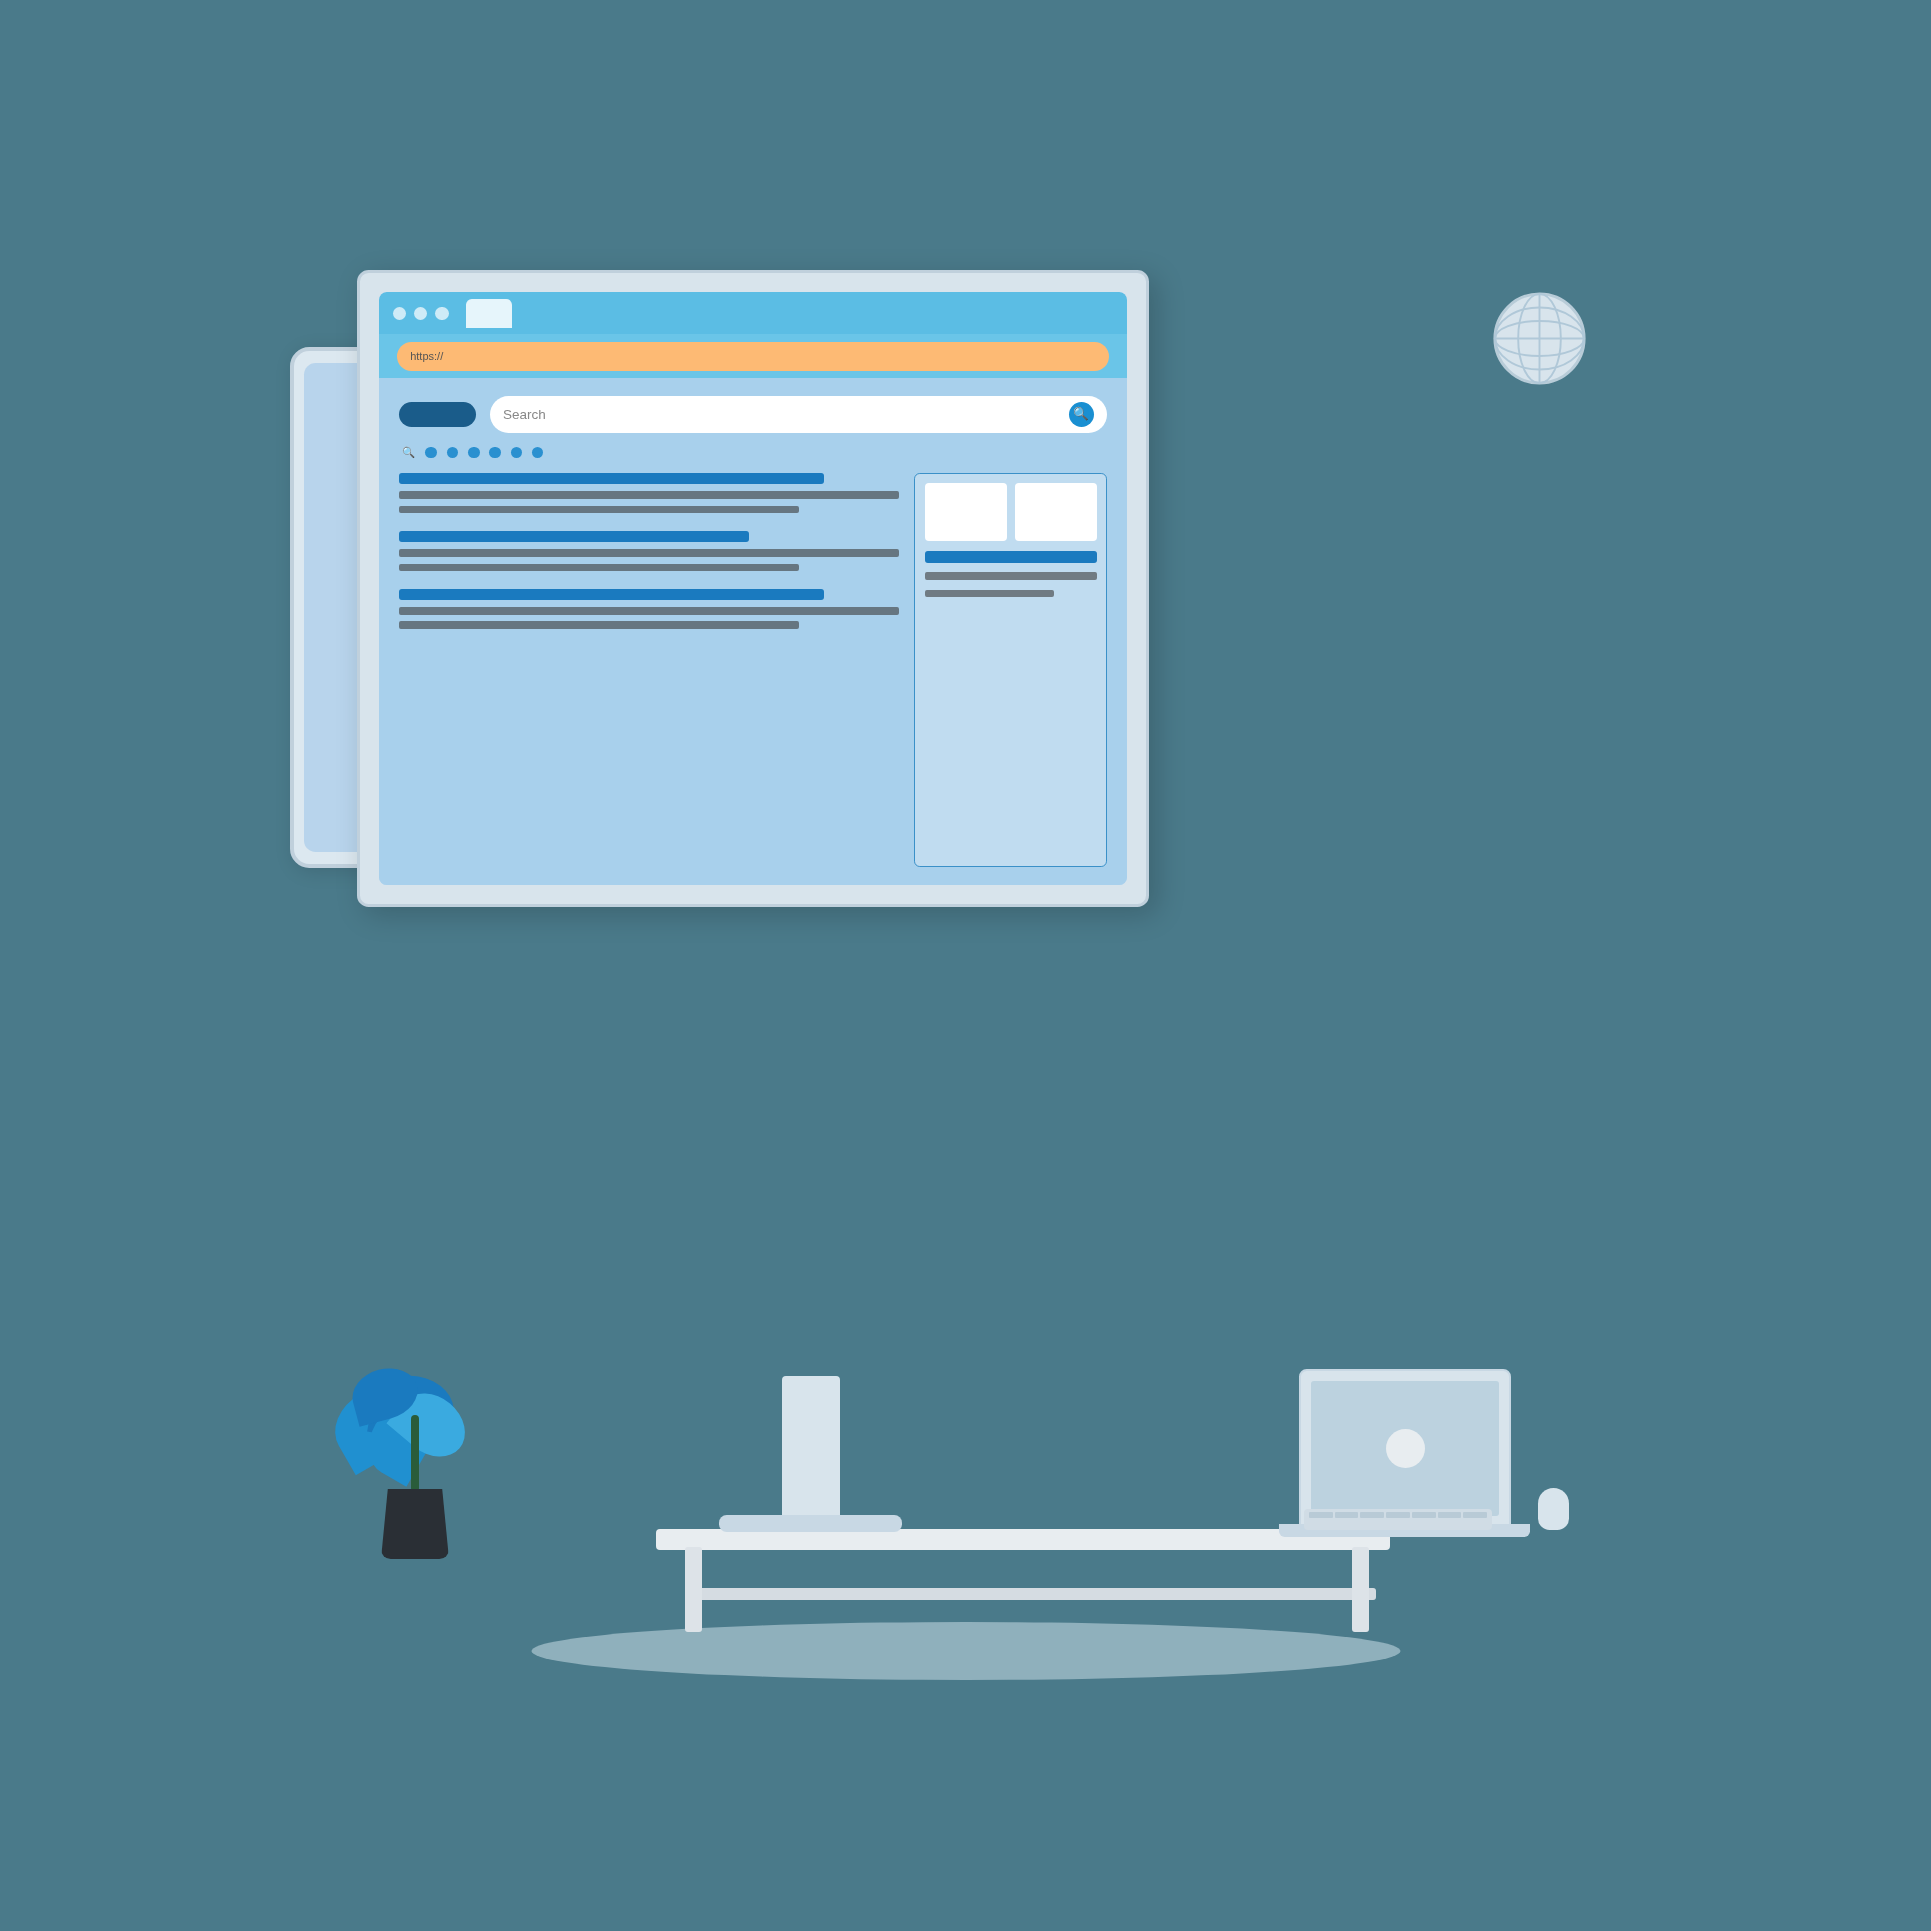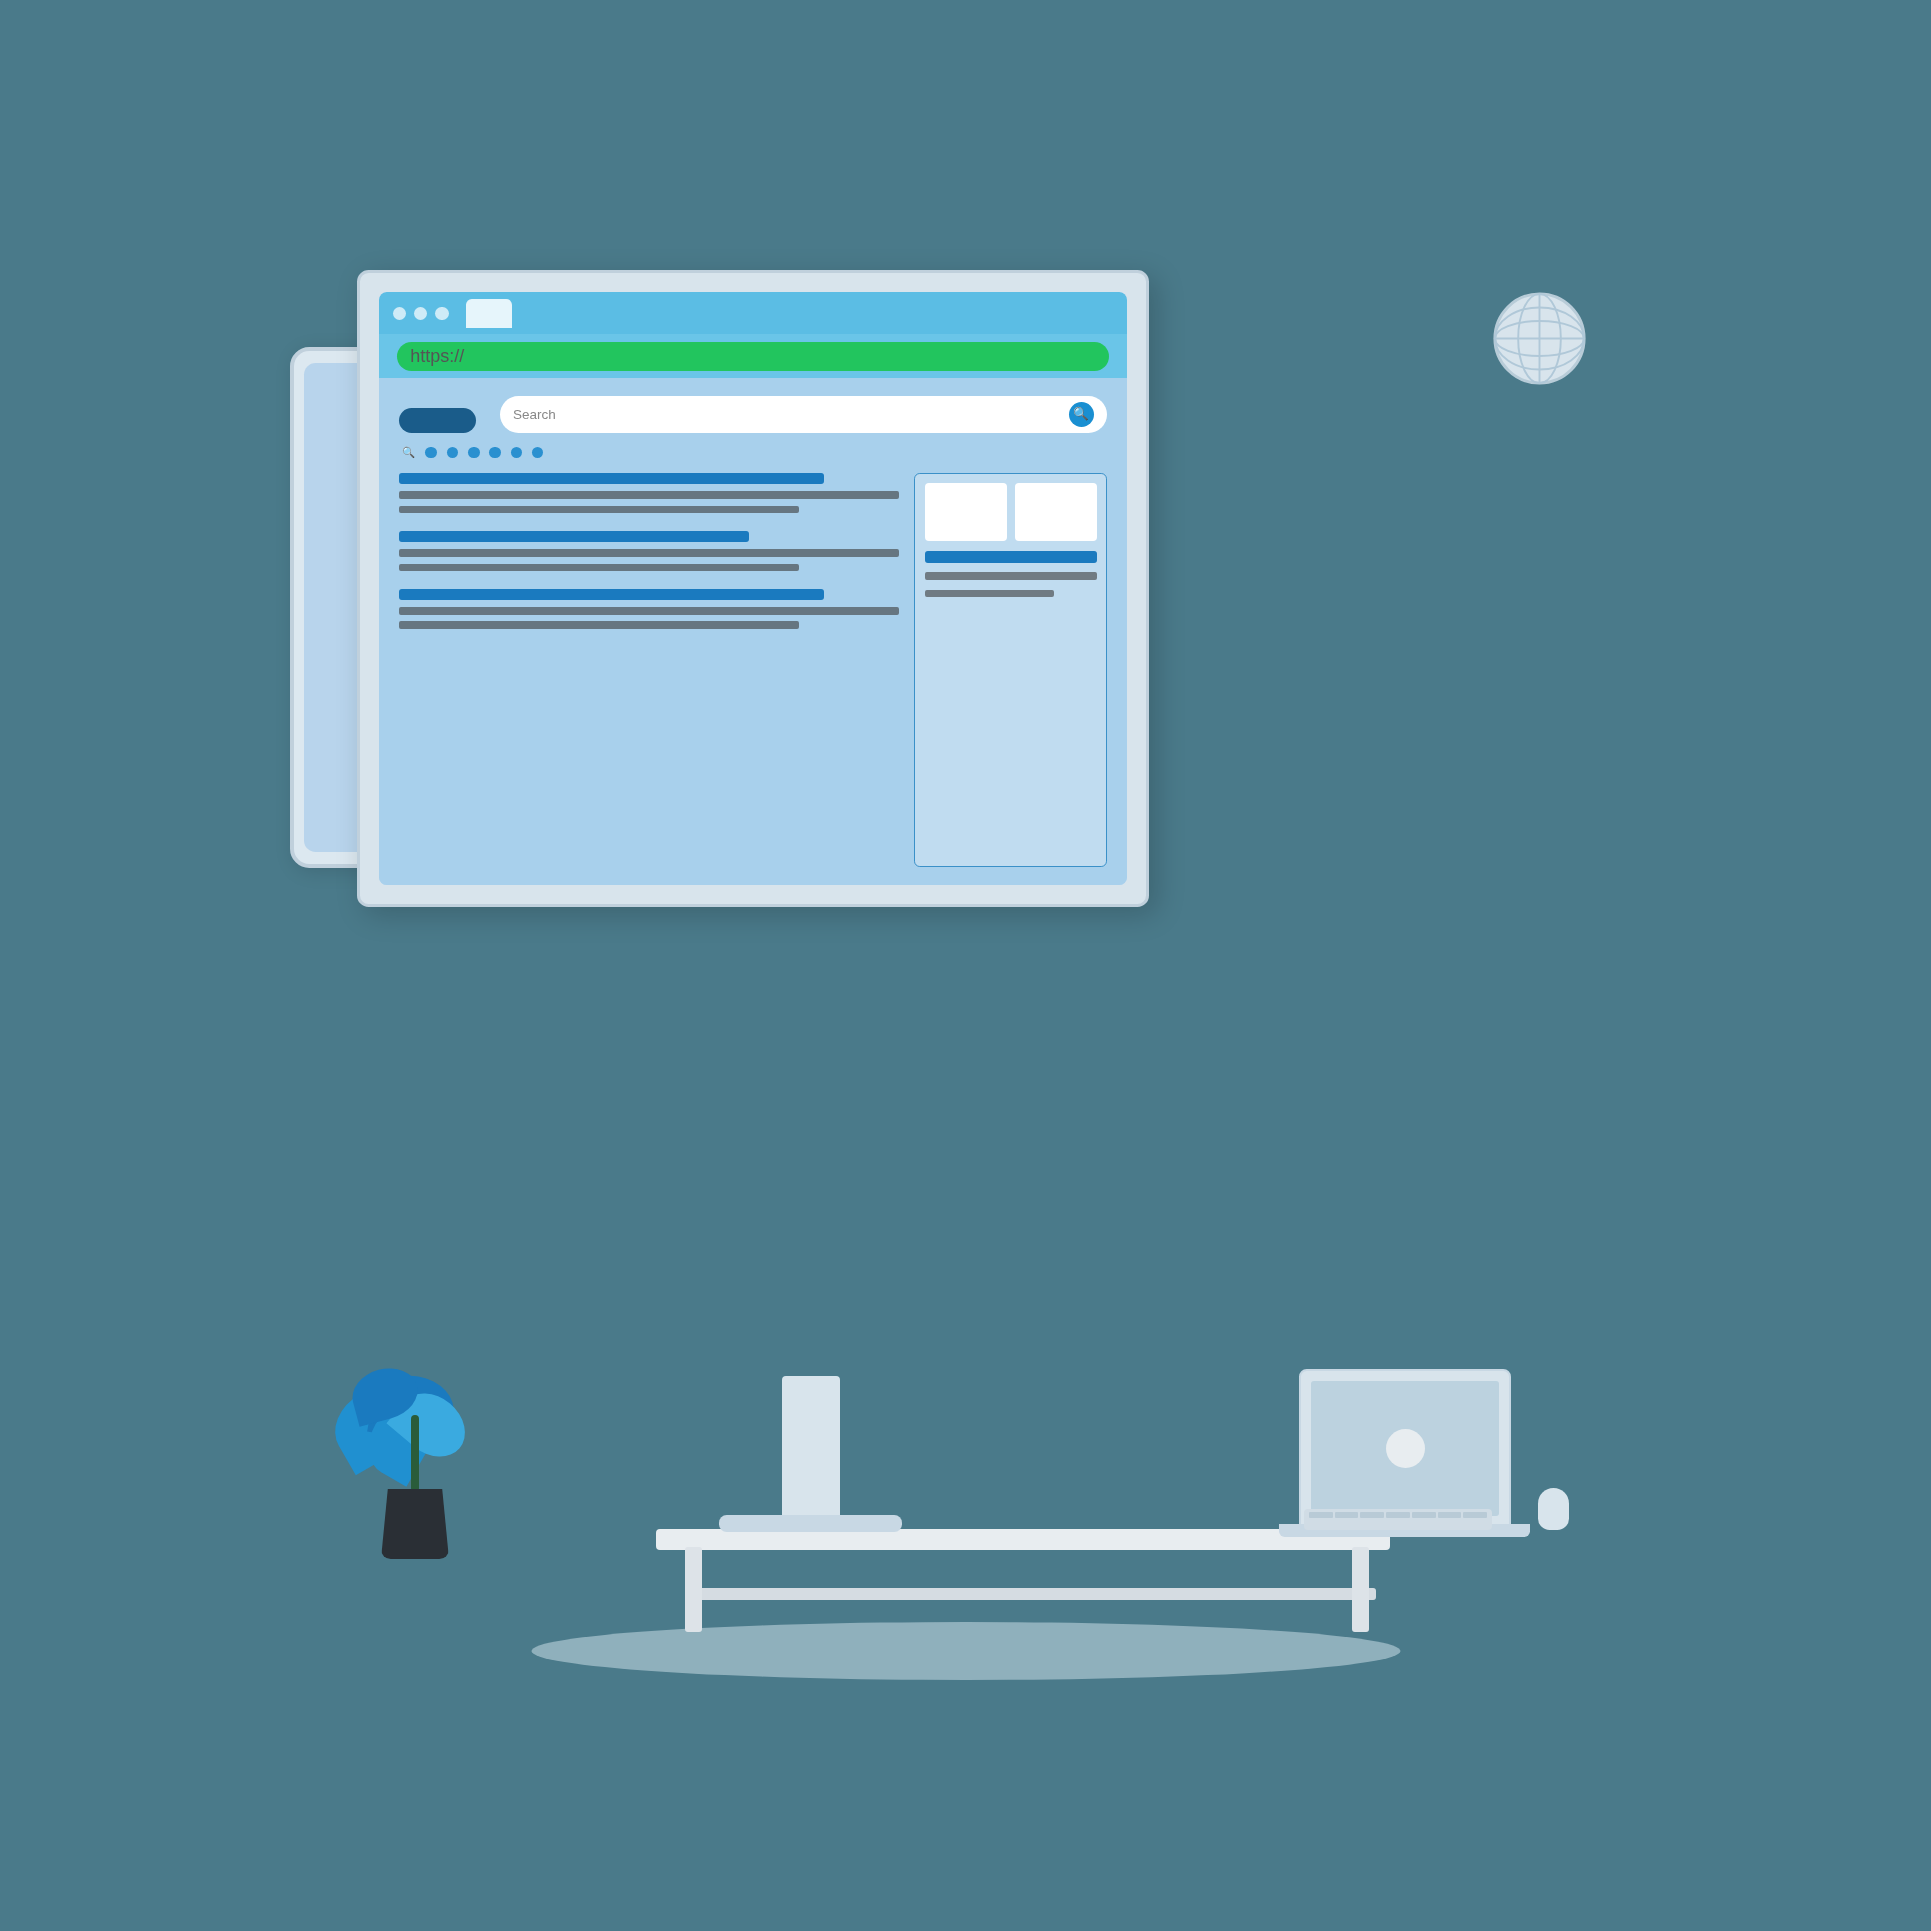--- a/index.html
+++ b/index.html
@@ -223,26 +223,26 @@
       height: 44px;
       background: #6ac5e8;
       display: flex;
       align-items: center;
       padding: 0 17.4px;
       flex-shrink: 0;
     }
     .address-bar {
       flex: 1;
       height: 29px;
-      background: #22c55e;
+      background: #fdba74;
       border-radius: 15.4px;
       display: flex;
       align-items: center;
       padding: 0 13.5px;
-      font-size: 18px;
+      font-size: 11px;
       color: #555;
       font-family: sans-serif;
       text-align: center;
     }
 
     
     .browser-body {
       flex: 1;
       background: #a8d0ec;
       padding: 17.4px 19.3px;
@@ -254,22 +254,22 @@
     .sidebar-pill {
       width: 77px;
       height: 25px;
       background: #1a5c8a;
       border-radius: 12.6px;
     }
 
     
     .browser-search-row {
       display: flex;
-      align-items: flex-end;
-      gap: 24px;
+      align-items: center;
+      gap: 14px;
     }
     .browser-search-bar {
       flex: 1;
       height: 37px;
       background: white;
       border-radius: 19.3px;
       display: flex;
       align-items: center;
       padding: 0 13.5px;
       justify-content: space-between;

